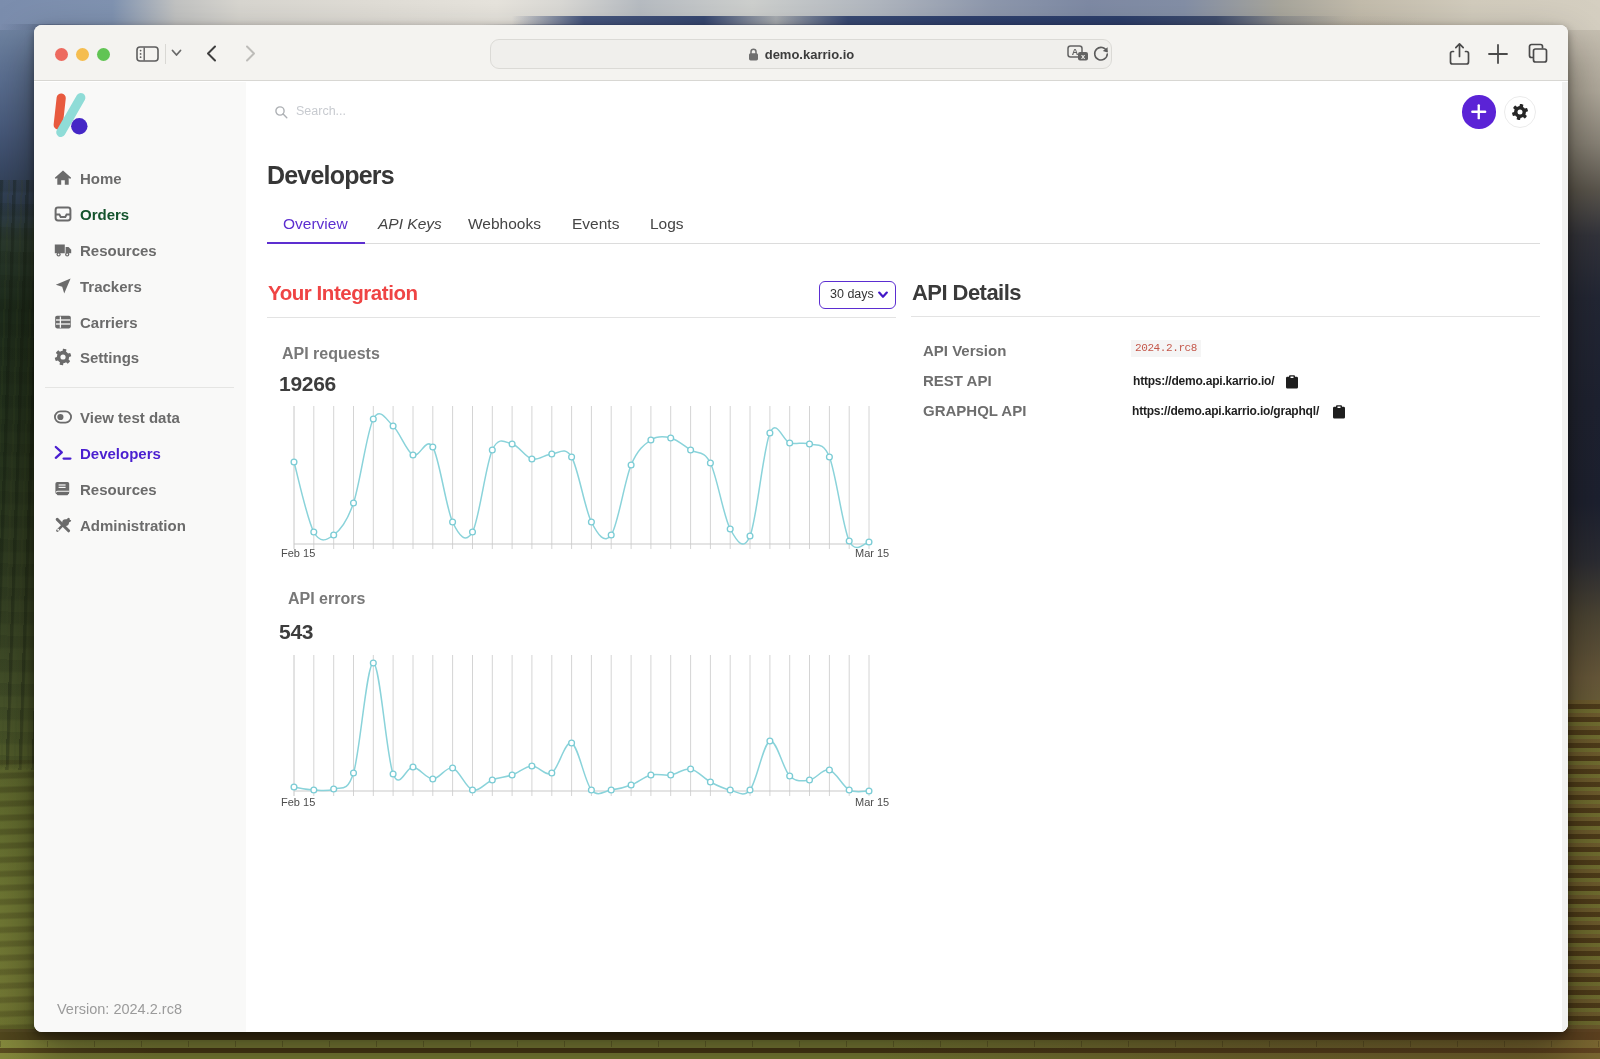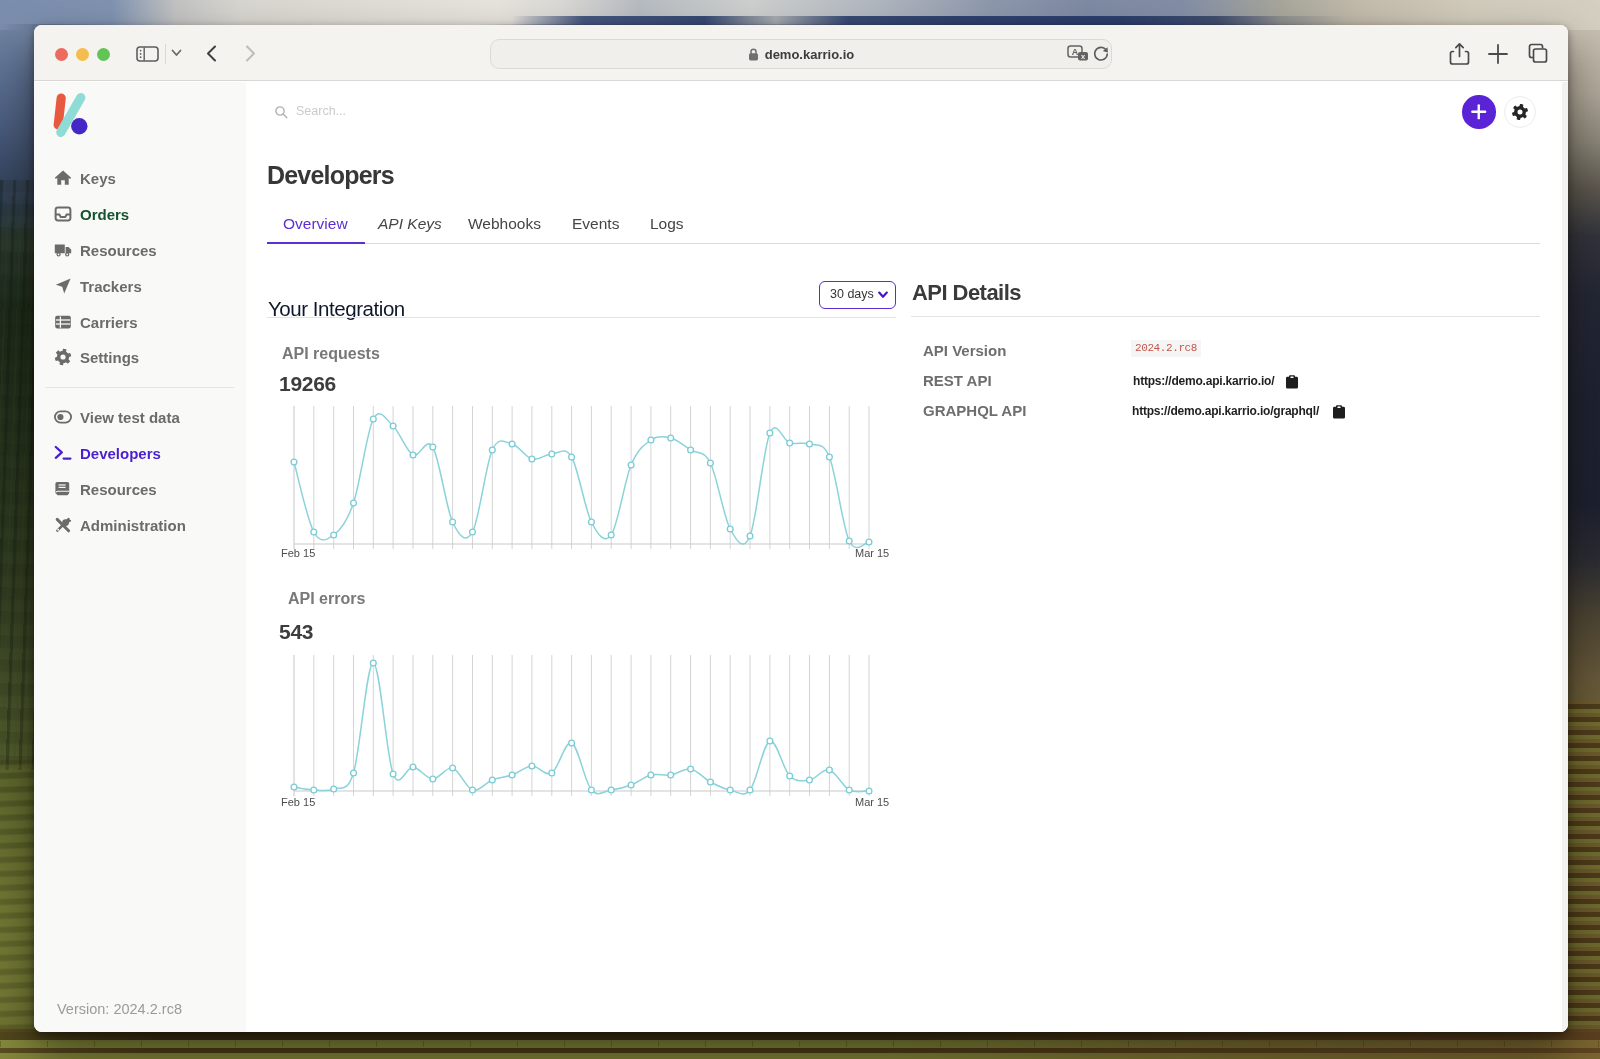--- a/index.html
+++ b/index.html
@@ -73,21 +73,21 @@
   #scrollstrip { position:absolute; right:0; top:57px; width:6px; height:950px; background:#f2f2f1; }
   .navitem { position:absolute; left:0; width:212px; height:24px; }
   .navitem .lbl { position:absolute; left:46px; top:50%; transform:translateY(-50%);
     font-size:15px; font-weight:700; color:#6b6b6b; white-space:nowrap; }
   .navitem svg { position:absolute; left:20px; top:50%; transform:translateY(-50%); }
   #version { position:absolute; left:23px; top:976px; font-size:14.5px; color:#9b9b9b; }
   
   h1 { position:absolute; left:233px; top:136px; font-size:25px; letter-spacing:-0.8px; color:#373737; font-weight:700; }
   #tabline { position:absolute; left:233px; top:217.5px; width:1273px; height:1px; background:#dcdcdc; }
   .tab { position:absolute; top:190px; height:21px; font-size:15.5px; color:#454545; }
-  #sech-left { position:absolute; left:234px; top:272px; font-size:20.5px; font-weight:400; letter-spacing:-0.45px; color:#0f172a; }
+  #sech-left { position:absolute; left:234px; top:256px; font-size:20.5px; font-weight:700; letter-spacing:-0.45px; color:#ef4444; }
   #sech-right { position:absolute; left:878px; top:255px; font-size:22px; font-weight:700; letter-spacing:-0.55px; color:#3a3a3a; }
   #divider-left { position:absolute; left:233px; top:292px; width:629px; height:1px; background:#e3e3e3; }
   #divider-right { position:absolute; left:877px; top:291px; width:629px; height:1px; background:#e3e3e3; }
   .chart-label { position:absolute; left:248px; font-size:16px; font-weight:700; color:#787878; }
   .chart-num { position:absolute; left:245px; font-size:21px; font-weight:700; color:#3d3d3d; letter-spacing:-0.3px; }
   .axis-lbl { position:absolute; font-size:11px; color:#4d4d4d; }
   .apirow-lbl { position:absolute; left:889px; font-size:15px; font-weight:700; color:#6e6e6e; }
   .apirow-val { position:absolute; font-size:13.5px; font-weight:700; color:#1f1f1f; }
 </style>
 </head>
@@ -162,21 +162,21 @@
 
 <svg class="abs" style="left:14px; top:60px;" width="48" height="56" viewBox="0 0 48 56">
   <line x1="13.2" y1="13" x2="10.2" y2="40" stroke="#e85a3f" stroke-width="9.2" stroke-linecap="round"></line>
   <line x1="32.8" y1="12.6" x2="12.8" y2="47.4" stroke="#8fdcd7" stroke-width="9.2" stroke-linecap="round"></line>
   <circle cx="31.3" cy="41.2" r="8.2" fill="#4527c6"></circle>
 </svg>
   <div class="navitem" style="top:141px;">
   <svg width="18" height="18" viewBox="0 0 18 18">
         <path d="M9 1.6 L17.2 8.7 L16.1 10 L14.7 8.85 V15.8 H10.8 V11.2 H7.2 V15.8 H3.3 V8.85 L1.9 10 L0.8 8.7 Z" fill="#6b6b6b"></path>
       </svg>
-  <span class="lbl" style="color:#6b6b6b;">Keys</span>
+  <span class="lbl" style="color:#6b6b6b;">Home</span>
 </div>
 <div class="navitem" style="top:177px;">
   <svg width="18" height="18" viewBox="0 0 18 18">
         <rect x="1.6" y="2.6" width="14.8" height="12.8" rx="2.4" fill="none" stroke="#6b6b6b" stroke-width="2"></rect>
         <path d="M2 9.6 h3.4 l1.3 2.3 h4.6 l1.3 -2.3 h3.4" fill="none" stroke="#6b6b6b" stroke-width="2"></path>
       </svg>
   <span class="lbl" style="color:#14532d;">Orders</span>
 </div>
 <div class="navitem" style="top:213px;">
   <svg width="18" height="18" viewBox="0 0 18 18">

